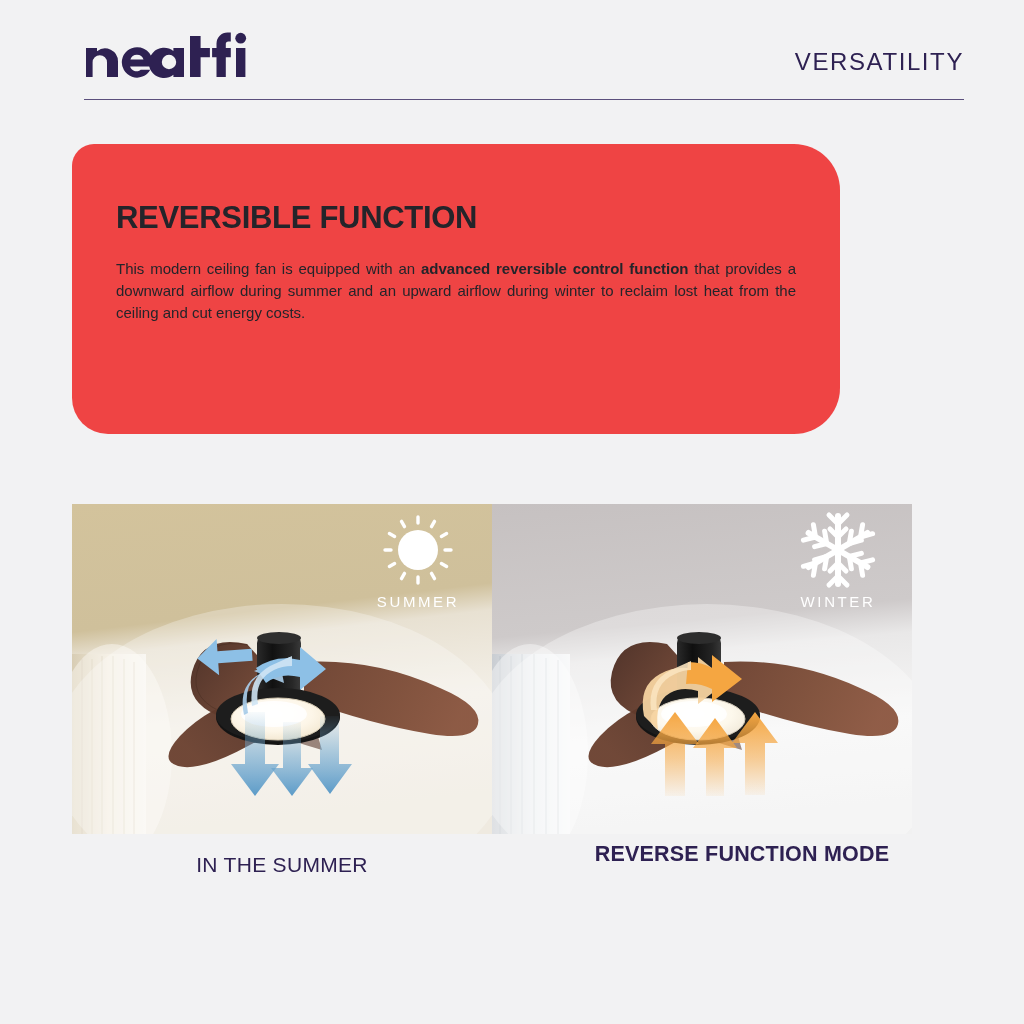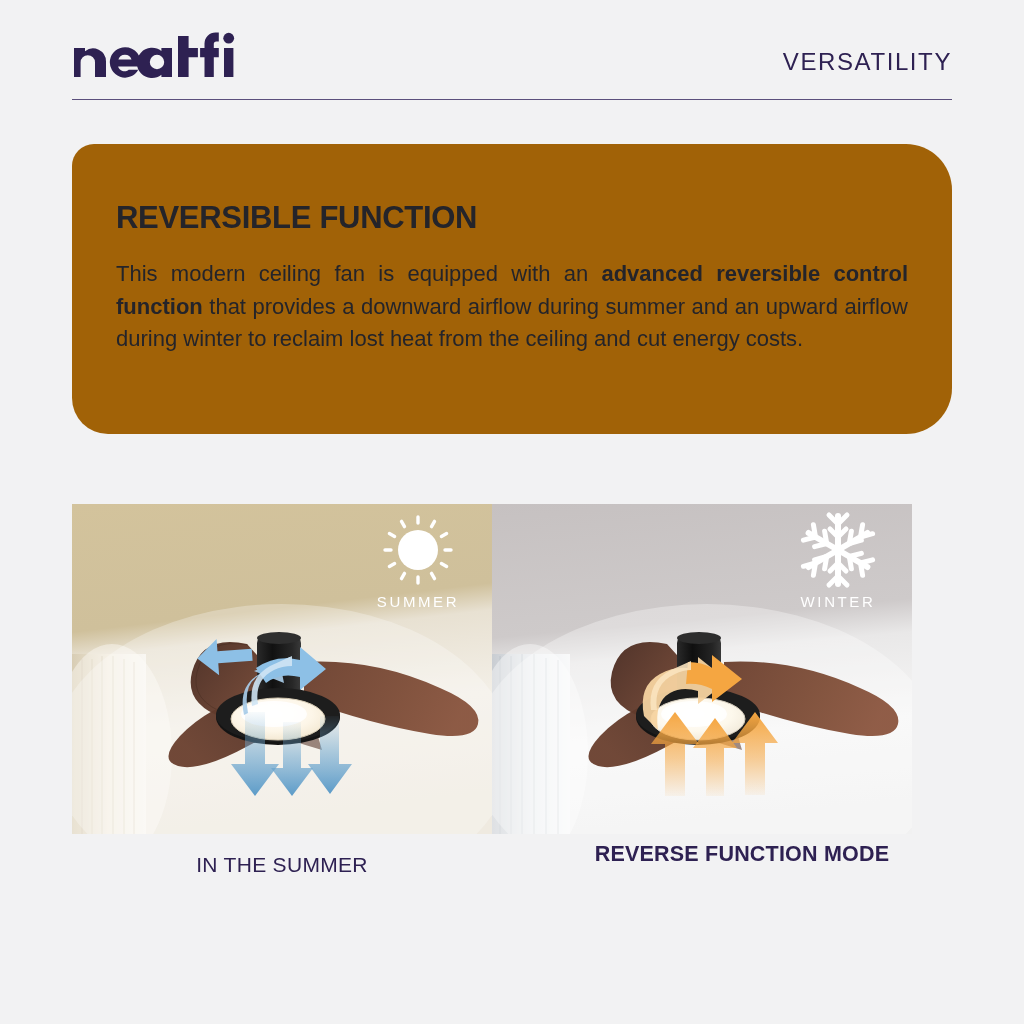--- a/index.html
+++ b/index.html
@@ -8,49 +8,49 @@
     background: #f2f2f3;
     font-family: "Liberation Sans", sans-serif;
     color: #2b2150;
     overflow: hidden;
   }
   .page { position: relative; width: 1024px; height: 1024px; }
 
   
   .header {
     position: absolute;
-    left: 72px; top: 34px; width: 880px; height: 66px;
+    left: 84px; top: 34px; width: 880px; height: 66px;
     border-bottom: 1.5px solid #5b4f7c;
   }
   .logo {
     position: absolute; left: 0; top: -4px;
     font-size: 45px; font-weight: 700; letter-spacing: -1.2px;
     color: #2e2152; line-height: 1;
   }
   .logo svg { display: block; }
   .section-title {
     position: absolute; right: 0; top: 14px;
     font-size: 24px; letter-spacing: 1.6px; font-weight: 400;
     color: #2e2152;
   }
 
   
   .info-card {
     position: absolute;
-    left: 72px; top: 144px; width: 880px; height: 290px;
-    background: #a16207;
+    left: 72px; top: 144px; width: 768px; height: 290px;
+    background: #ef4444;
     border-radius: 22px 46px 46px 36px;
     padding: 56px 44px 0 44px;
   }
   .card-heading {
     font-size: 31px; font-weight: 700; letter-spacing: -0.3px;
     color: #24242a; margin-bottom: 22px;
   }
   .card-body {
-    font-size: 22px; line-height: 1.48; color: #24242a;
+    font-size: 15px; line-height: 1.48; color: #24242a;
     text-align: justify; font-weight: 400;
   }
   .card-body b { font-weight: 700; }
 
   
   .panels {
     position: absolute; left: 72px; top: 504px;
     width: 880px; height: 330px;
     display: flex; justify-content: flex-start;
   }

